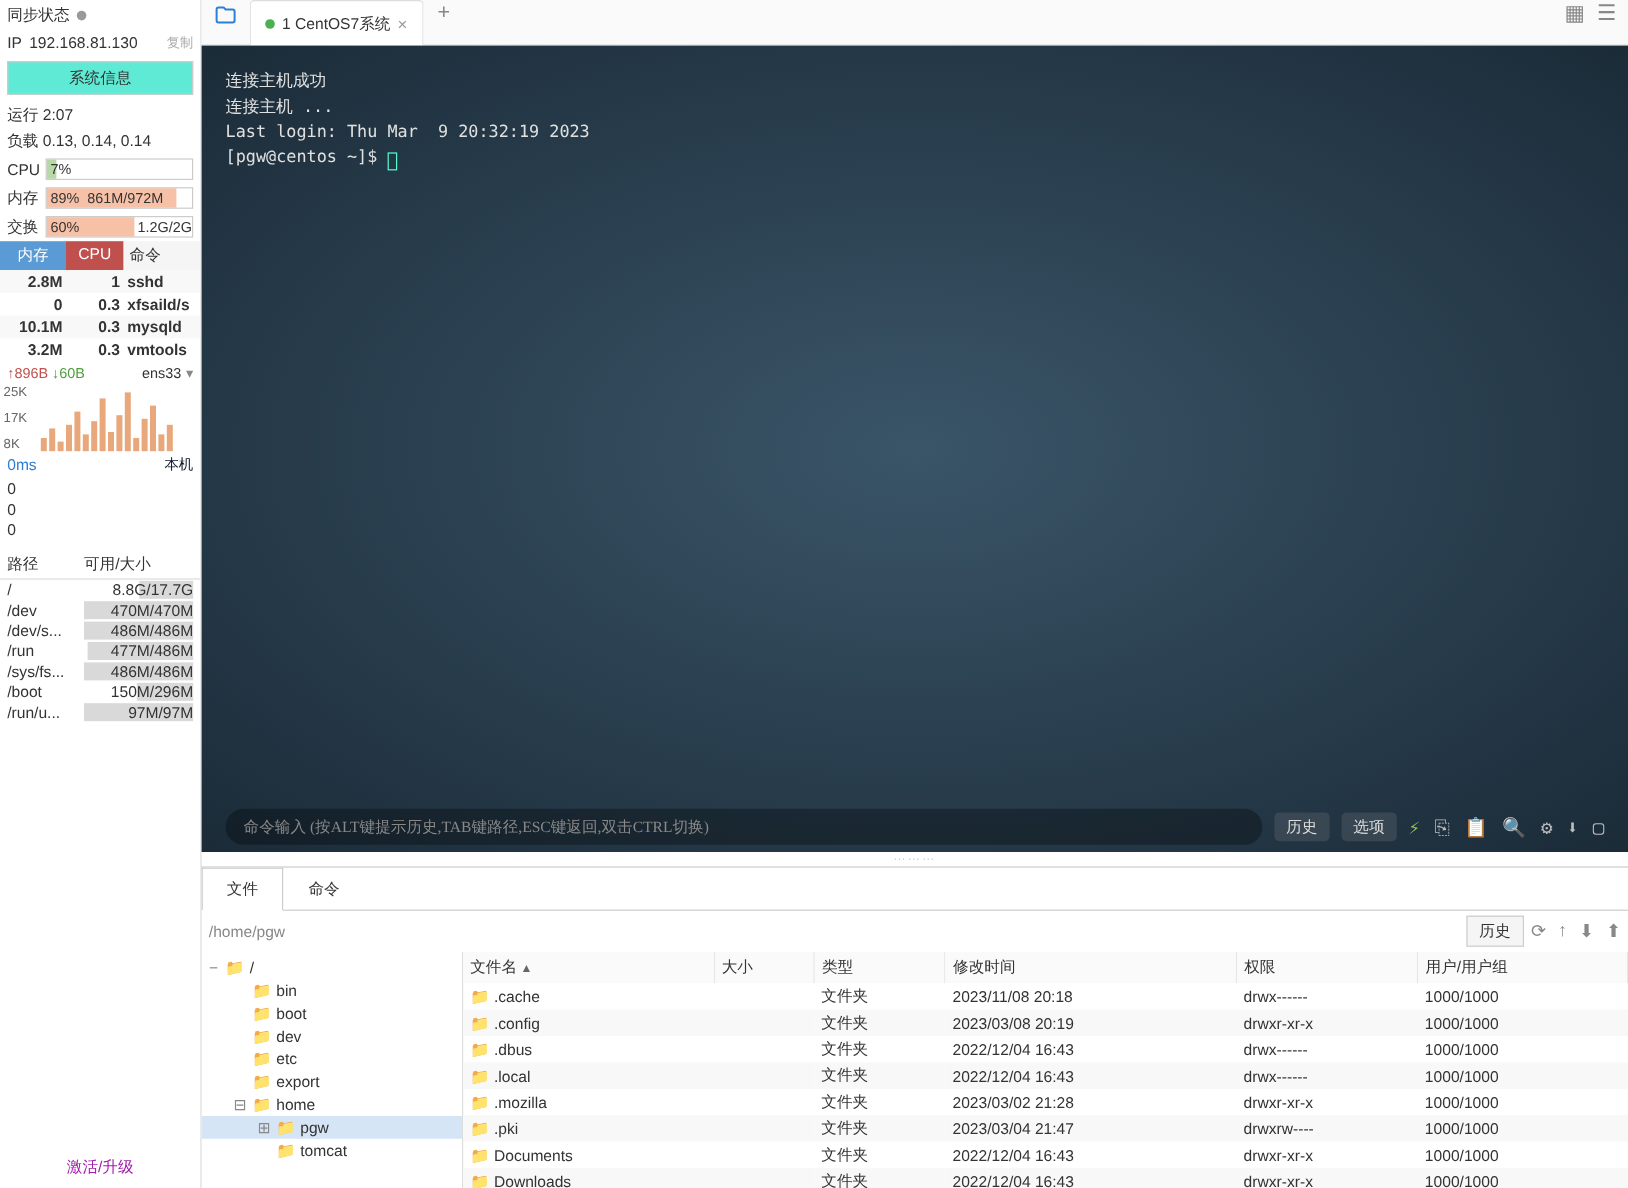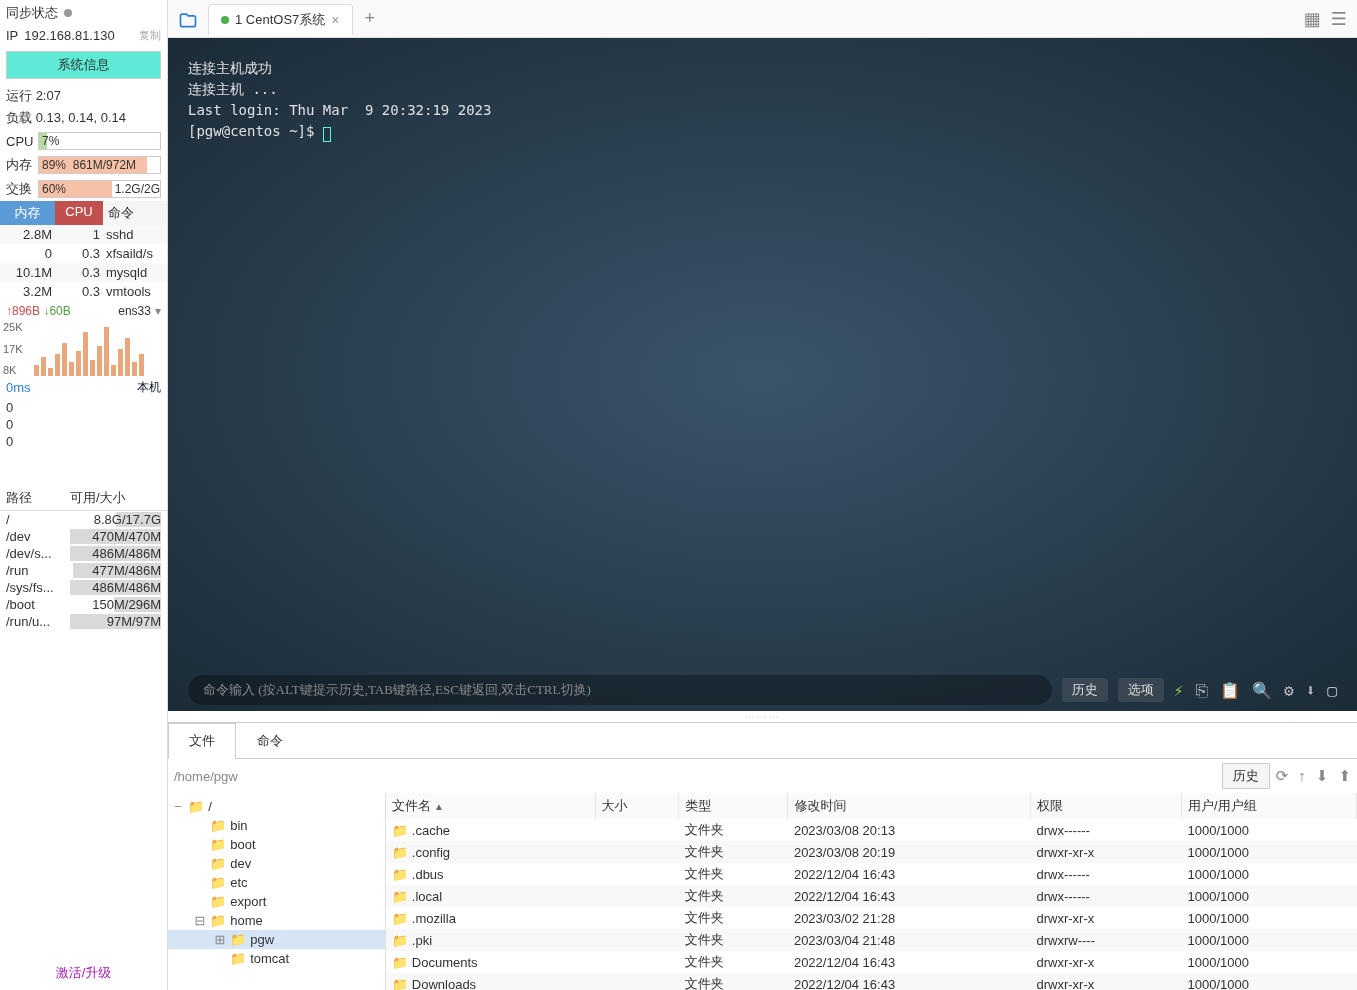--- a/index.html
+++ b/index.html
@@ -19,49 +19,49 @@
 .stat-bar { flex: 1; height: 18px; border: 1px solid #ccc; position: relative; background: #fff; display: flex; align-items: center; font-size: 12px; padding-left: 3px; }
 .stat-bar .fill { position: absolute; left: 0; top: 0; bottom: 0; background: #f3a683; opacity: 0.7; }
 .stat-bar .fill-green { position: absolute; left: 0; top: 0; bottom: 0; background: #b8d8a8; }
 .stat-bar span { position: relative; z-index: 1; }
 .proc-table { font-size: 13px; }
 .proc-table .hdr { display: flex; }
 .proc-table .hdr div { padding: 3px; }
 .proc-table .hdr .mem { width: 55px; background: #5b9bd5; color: #fff; text-align: center; }
 .proc-table .hdr .cpu { width: 48px; background: #c0504d; color: #fff; text-align: center; }
 .proc-table .hdr .cmd { flex: 1; background: #f5f5f5; padding-left: 5px; }
-.proc-table .row { display: flex; }
+.proc-table .row { display: flex; font-weight: bold; }
 .proc-table .row:nth-child(odd) { background: #f8f8f8; }
 .proc-table .row div { padding: 2px 3px; }
 .proc-table .row .mem { width: 55px; text-align: right; }
 .proc-table .row .cpu { width: 48px; text-align: right; }
 .proc-table .row .cmd { flex: 1; overflow: hidden; white-space: nowrap; }
 .net-row { padding: 3px 6px; display: flex; font-size: 12px; }
 .net-row .up { color: #c0504d; }
 .net-row .down { color: #4f9e3f; }
 .net-row .if { margin-left: auto; }
 .net-graph { height: 55px; position: relative; padding-left: 30px; }
 .net-graph .ylabels { position: absolute; left: 3px; top: 0; bottom: 0; display: flex; flex-direction: column; justify-content: space-between; font-size: 11px; color: #666; }
 .net-graph .bars { height: 100%; display: flex; align-items: flex-end; gap: 2px; padding: 0 4px; }
 .net-graph .bar { width: 5px; background: #e8a87c; }
 .latency { padding: 3px 6px; display: flex; align-items: center; text-align: right; }
 .latency .ms { color: #2e7dd7; }
 .latency .lbl { margin-left: auto; color: #0f172a; font-size: 12px; }
 .lat-vals div { padding: 1px 6px; }
 .disk-table { font-size: 13px; margin-top: 8px; }
-.disk-table .hdr { display: flex; padding: 3px 6px; border-bottom: 1px solid #ddd; margin-top: 28px; }
+.disk-table .hdr { display: flex; padding: 3px 6px; border-bottom: 1px solid #ddd; }
 .disk-table .hdr .path { width: 64px; }
 .disk-table .row { display: flex; padding: 1px 6px; position: relative; }
 .disk-table .row .path { width: 64px; overflow: hidden; white-space: nowrap; }
 .disk-table .row .sz { flex: 1; text-align: right; position: relative; }
 .disk-table .row .sz .fill { position: absolute; right: 0; top: 0; bottom: 0; background: #d9d9d9; z-index: -1; }
 .activate { padding: 8px; text-align: center; color: #a21caf; margin-top: auto; }
 
 
-.tabbar { height: 38px; display: flex; align-items: center; border-bottom: 1px solid #ddd; background: #fafafa; }
+.tabbar { height: 38px; display: flex; border-bottom: 1px solid #ddd; background: #fafafa; }
 .tabbar .folder-icon { padding: 0 10px; color: #2e7dd7; font-size: 20px; }
 .tabbar .tab { padding: 6px 12px; background: #fff; border: 1px solid #ddd; border-bottom: none; display: flex; align-items: center; gap: 6px; border-radius: 4px 4px 0 0; margin-bottom: -1px; }
 .tabbar .tab .dot { width: 8px; height: 8px; border-radius: 50%; background: #4caf50; }
 .tabbar .tab .close { color: #999; cursor: pointer; font-size: 14px; }
 .tabbar .add { padding: 0 12px; color: #888; font-size: 18px; cursor: pointer; }
 .tabbar .right-icons { margin-left: auto; padding-right: 10px; display: flex; gap: 10px; color: #888; font-size: 18px; }
 
 
 .terminal { flex: 1; background: #1e3242; background: radial-gradient(ellipse at center, #3a5568 0%, #1b2b38 100%); color: #e0e0e0; font-family: Consolas, monospace; font-size: 14px; padding: 20px; position: relative; }
 .terminal .line { line-height: 1.5; white-space: pre; }
@@ -357,21 +357,21 @@
             <th>修改时间</th>
             <th>权限</th>
             <th>用户/用户组</th>
           </tr>
             </thead>
           <tbody id="file-rows">
               <tr>
                 <td><span style="color:#f7c66c">📁</span> .cache</td>
                 <td></td>
                 <td>文件夹</td>
-                <td>2023/03/08 20:13</td>
+                <td>2023/11/08 20:18</td>
                 <td>drwx------</td>
                 <td>1000/1000</td>
               </tr>
               <tr>
                 <td><span style="color:#f7c66c">📁</span> .config</td>
                 <td></td>
                 <td>文件夹</td>
                 <td>2023/03/08 20:19</td>
                 <td>drwxr-xr-x</td>
                 <td>1000/1000</td>
@@ -397,21 +397,21 @@
                 <td></td>
                 <td>文件夹</td>
                 <td>2023/03/02 21:28</td>
                 <td>drwxr-xr-x</td>
                 <td>1000/1000</td>
               </tr>
               <tr>
                 <td><span style="color:#f7c66c">📁</span> .pki</td>
                 <td></td>
                 <td>文件夹</td>
-                <td>2023/03/04 21:48</td>
+                <td>2023/03/04 21:47</td>
                 <td>drwxrw----</td>
                 <td>1000/1000</td>
               </tr>
               <tr>
                 <td><span style="color:#f7c66c">📁</span> Documents</td>
                 <td></td>
                 <td>文件夹</td>
                 <td>2022/12/04 16:43</td>
                 <td>drwxr-xr-x</td>
                 <td>1000/1000</td>

